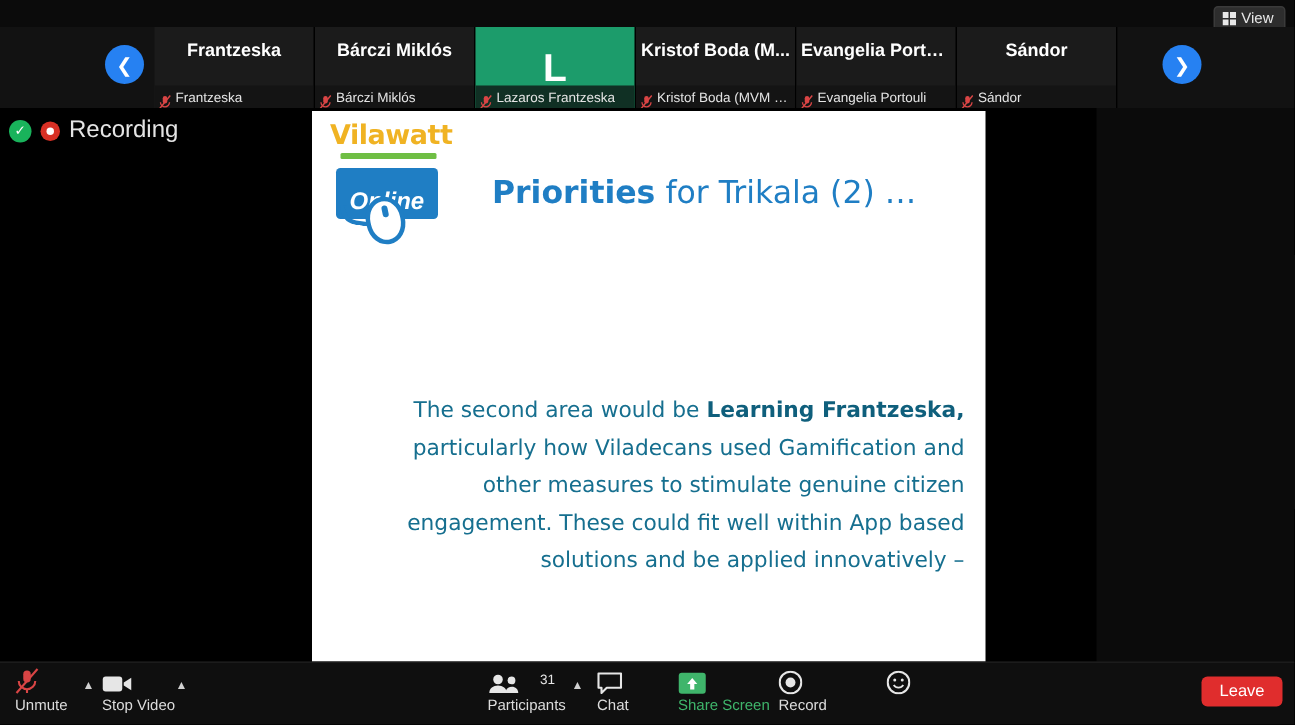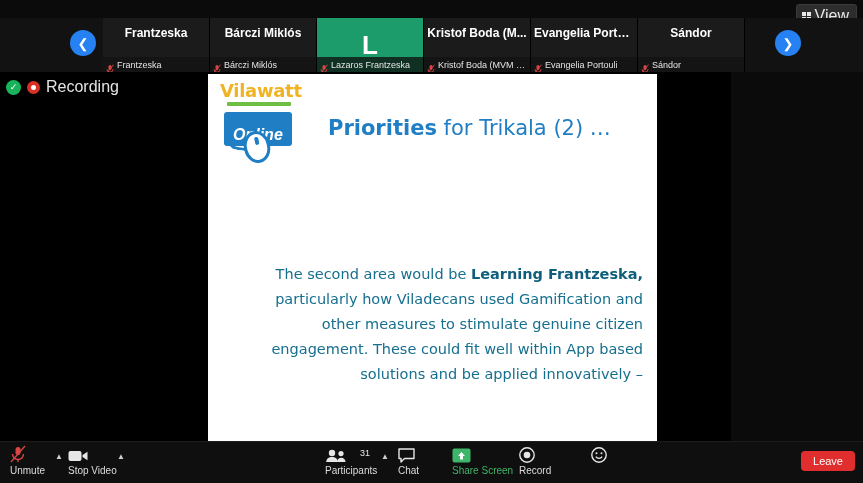--- a/index.html
+++ b/index.html
@@ -13,21 +13,21 @@
     position: relative;
     width: 863px; height: 483px;
     background: #0b0b0b;
   }
 
   
   .view-btn {
     position: absolute; top: 4px; right: 6px;
     background: #2d2d2d;
     color: #e8e8e8;
-    font-size: 16px;
+    font-size: 10px;
     padding: 2px 7px 2px 5px;
     border-radius: 3px;
     display: flex; align-items: center; gap: 4px;
     border: 1px solid #3a3a3a;
   }
   .view-btn svg { display: block; }
 
   
   .filmstrip {
     position: absolute;

